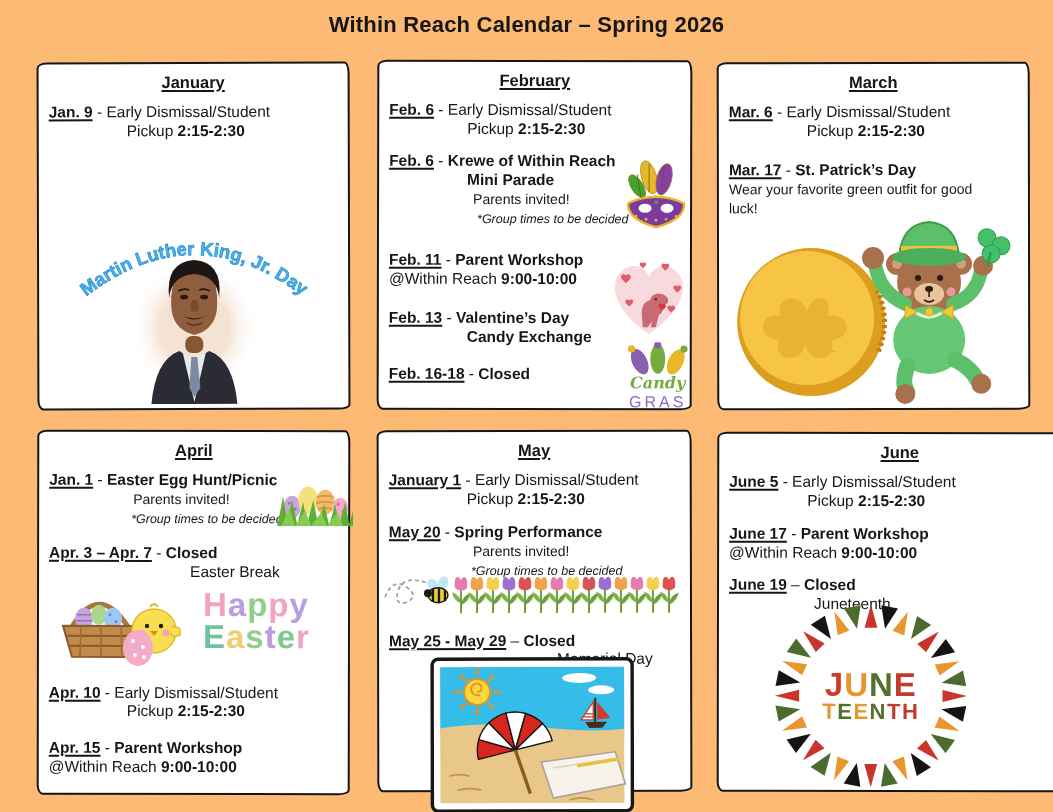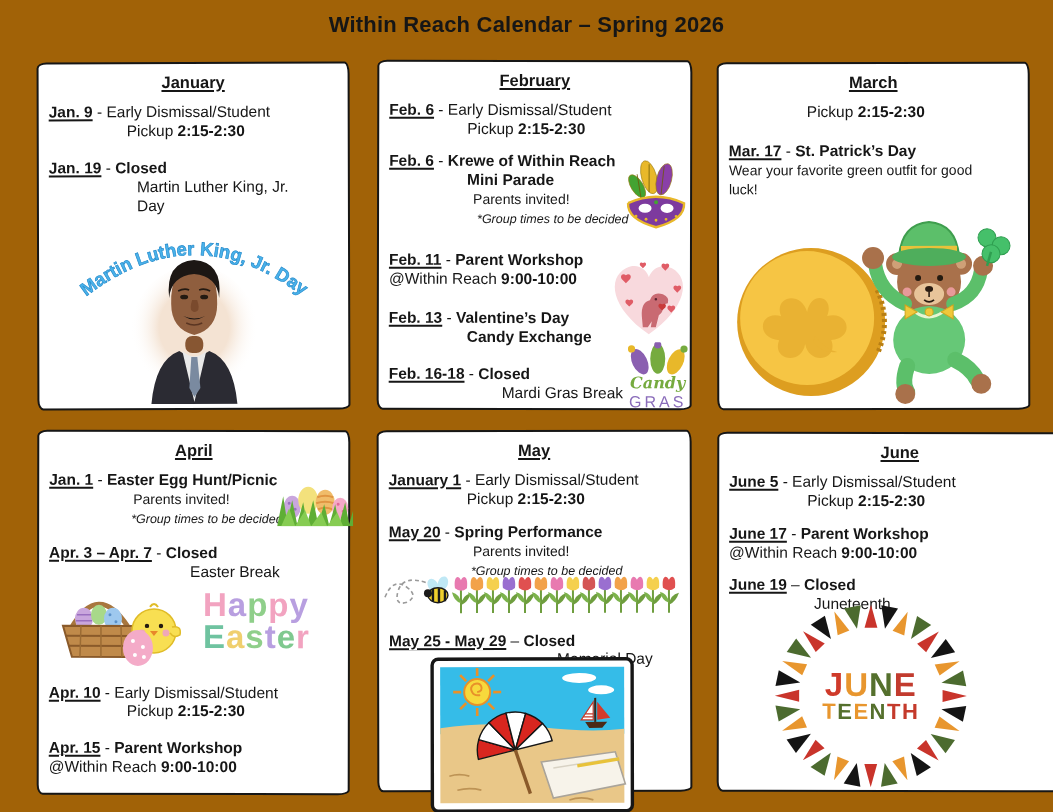--- a/index.html
+++ b/index.html
@@ -1,16 +1,16 @@
 <!DOCTYPE html>
 <html><head>
 <meta charset="utf-8">
 <style>
   html,body{margin:0;padding:0;background:#ffffff;}
-  .page{position:relative;width:1053px;height:812px;background:#a16207;overflow:hidden;
+  .page{position:relative;width:1053px;height:812px;background:#fdba74;overflow:hidden;
         font-family:"Liberation Sans",sans-serif;color:#161616;}
   .title{position:absolute;top:12px;left:0;right:0;text-align:center;
          font-size:22px;font-weight:700;letter-spacing:0.2px;}
   .month-box{position:absolute;background:#fff;border:2.6px solid #161616;
              border-radius:10px 5px 12px 6px / 6px 12px 5px 10px;
              padding:6px 10px 0 10px;box-sizing:border-box;}
   .m0{left:37px;top:62px;width:313px;height:348px;transform:rotate(-0.15deg);}
   .m1{left:377px;top:60px;width:315px;height:350px;transform:rotate(0.12deg);}
   .m2{left:717px;top:62px;width:313px;height:348px;transform:rotate(-0.1deg);}
   .m3{left:37px;top:430px;width:313px;height:365px;transform:rotate(0.1deg);}
@@ -57,25 +57,20 @@
 <div class="page">
   <div class="title">Within Reach Calendar – Spring 2026</div>
   <div id="grid">
       <div class="month-box m0">
     <div class="month-name">January</div>
     <div>
           <div class="event" style="margin-bottom: 18px;">
             <div class="line"><span class="sg-d">Jan. 9</span><span class="sg-n"> - </span><span class="sg-n">Early Dismissal/Student</span></div>
             <div class="line" style="padding-left: 78px;"><span class="sg-n">Pickup </span><span class="sg-b">2:15-2:30</span></div>
           </div>
-          <div class="event" style="margin-bottom: 0px;">
-            <div class="line"><span class="sg-d">Jan. 19</span><span class="sg-n"> - </span><span class="sg-b">Closed</span></div>
-            <div class="line" style="padding-left: 88px;"><span class="sg-n">Martin Luther King, Jr.</span></div>
-            <div class="line" style="padding-left: 88px;"><span class="sg-n">Day</span></div>
-          </div>
         </div>
   <div class="decor d-mlk">
           <svg viewBox="0 0 298 194">
       <defs>
               <radialGradient id="vig" cx="50%" cy="45%">
                 <stop offset="55%" stop-color="#f4e3d3"></stop>
                 <stop offset="100%" stop-color="#ffffff" stop-opacity="0"></stop>
               </radialGradient>
             </defs>
       <path id="mlkarc" d="M 22 102 Q 149 -12 276 102" fill="none"></path>
@@ -115,21 +110,20 @@
           <div class="event" style="margin-bottom: 20px;">
             <div class="line"><span class="sg-d">Feb. 11</span><span class="sg-n"> - </span><span class="sg-b">Parent Workshop</span></div>
             <div class="line"><span class="sg-n">@Within Reach </span><span class="sg-b">9:00-10:00</span></div>
           </div>
           <div class="event" style="margin-bottom: 18px;">
             <div class="line"><span class="sg-d">Feb. 13</span><span class="sg-n"> - </span><span class="sg-b">Valentine’s Day</span></div>
             <div class="line" style="padding-left: 78px;"><span class="sg-b">Candy Exchange</span></div>
           </div>
           <div class="event" style="margin-bottom: 0px;">
             <div class="line"><span class="sg-d">Feb. 16-18</span><span class="sg-n"> - </span><span class="sg-b">Closed</span></div>
-            <div class="line" style="padding-left: 113px;"><span class="sg-n">Mardi Gras Break</span></div>
           </div>
         </div>
   <div class="decor d-mask">
           <svg viewBox="0 0 74 76">
       <g stroke="#9a7a10" stroke-width="0.6">
         <ellipse cx="30" cy="19" rx="7.5" ry="17" fill="#e8b82a" transform="rotate(-16 30 19)"></ellipse>
         <ellipse cx="18" cy="28" rx="6" ry="13" fill="#43a332" transform="rotate(-32 18 28)"></ellipse>
         <ellipse cx="45" cy="21" rx="7.5" ry="16" fill="#8a3fa8" transform="rotate(14 45 21)"></ellipse>
       </g>
       <path d="M30 6 L30 34 M18 16 L22 40 M45 8 L42 36" stroke="#6b5a08" stroke-width="0.8" fill="none"></path>
@@ -174,20 +168,21 @@
       </svg>
       <div class="mg-word1" style="color:#76ab3f">Candy</div>
       <div class="mg-word2" style="color:#8a6cba">GRAS</div>
     </div>
         </div>
       </div>
       <div class="month-box m2">
     <div class="month-name">March</div>
     <div>
           <div class="event" style="margin-bottom: 20px;">
+            <div class="line"><span class="sg-d">Mar. 6</span><span class="sg-n"> - </span><span class="sg-n">Early Dismissal/Student</span></div>
             <div class="line" style="padding-left: 78px;"><span class="sg-n">Pickup </span><span class="sg-b">2:15-2:30</span></div>
           </div>
           <div class="event" style="margin-bottom: 0px;">
             <div class="line"><span class="sg-d">Mar. 17</span><span class="sg-n"> - </span><span class="sg-b">St. Patrick’s Day</span></div>
             <div class="line"><span class="sg-s">Wear your favorite green outfit for good</span></div>
             <div class="line"><span class="sg-s">luck!</span></div>
           </div>
         </div>
   <div class="decor d-coin_bear">
           <svg viewBox="0 0 292 204">

